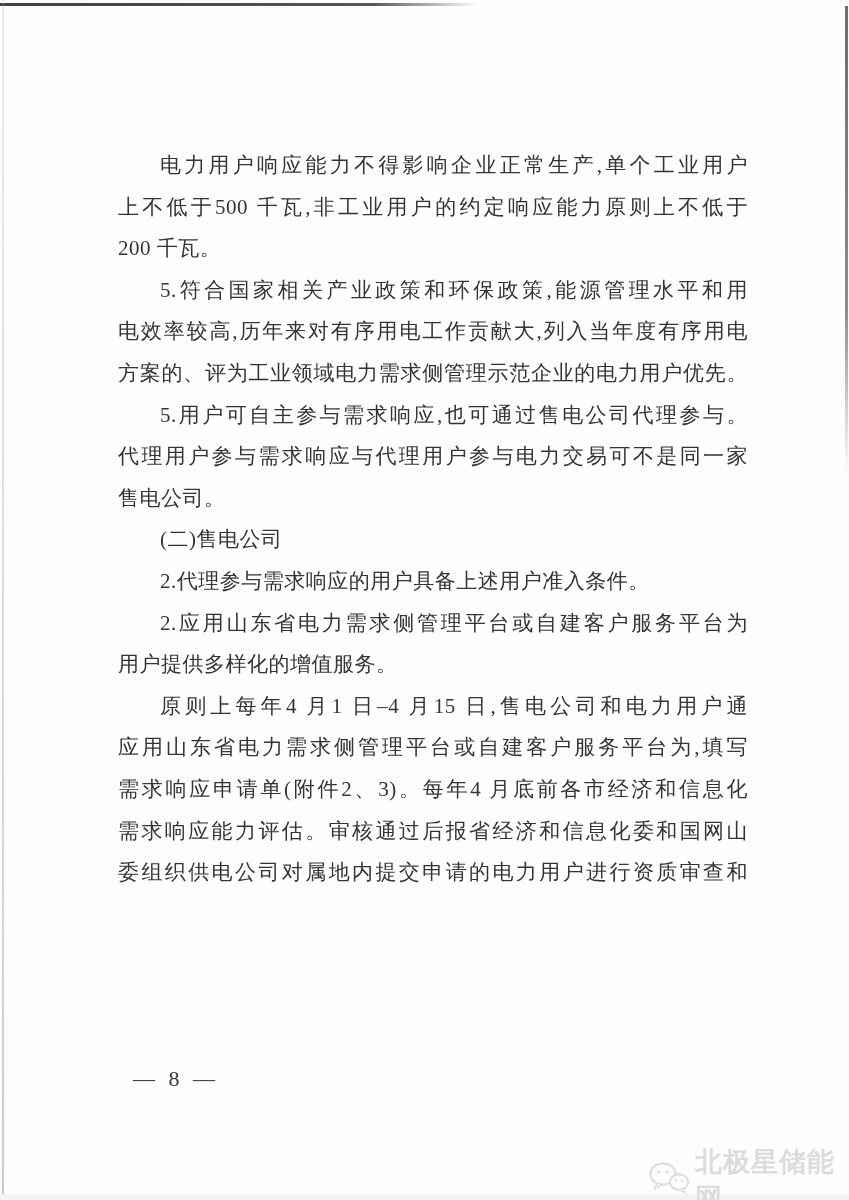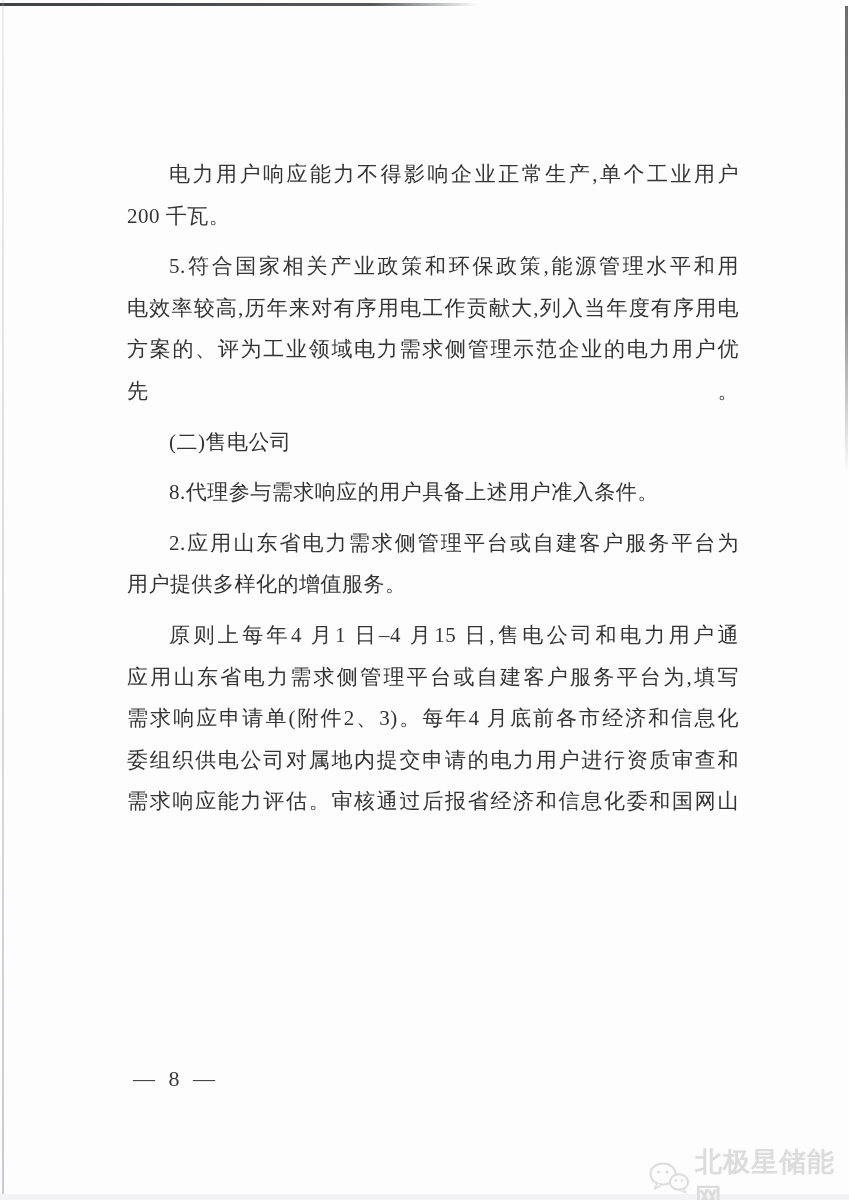--- a/index.html
+++ b/index.html
@@ -29,21 +29,21 @@
   }
   
   .textblock{
     position:absolute;left:118px;top:145px;width:630px;
     font-size:21px;line-height:41.6px;color:#343434;
     letter-spacing:0.5px;
   }
   .ln{min-height:41.6px;}
   .ind{text-indent:2em;}
   .jst{text-align:justify;text-align-last:justify;}
-  .para{margin:9px;}
+  .para{margin:0;}
   .page-number{
     position:absolute;left:133px;top:1066px;
     font-size:22px;color:#3a3a3a;letter-spacing:4px;
   }
   
   .watermark{
     position:absolute;left:648px;top:1144px;
     display:flex;align-items:center;gap:5px;
   }
   .watermark-text{
@@ -60,50 +60,56 @@
 
   <div class="edge-top"></div>
   <div class="edge-right"></div>
   <div class="edge-left"></div>
   <div class="edge-bottom"></div>
 
   <div class="textblock">
 
     <div class="para">
       <div class="ln ind jst">电力用户响应能力不得影响企业正常生产,单个工业用户</div>
+      <div class="ln jst">上不低于500 千瓦,非工业用户的约定响应能力原则上不低于</div>
       <div class="ln">200 千瓦。</div>
     </div>
 
 
     <div class="para">
       <div class="ln ind jst">5.符合国家相关产业政策和环保政策,能源管理水平和用</div>
       <div class="ln jst">电效率较高,历年来对有序用电工作贡献大,列入当年度有序用电</div>
       <div class="ln jst">方案的、评为工业领域电力需求侧管理示范企业的电力用户优先。</div>
     </div>
 
+    <div class="para">
+      <div class="ln ind jst">5.用户可自主参与需求响应,也可通过售电公司代理参与。</div>
+      <div class="ln jst">代理用户参与需求响应与代理用户参与电力交易可不是同一家</div>
+      <div class="ln">售电公司。</div>
+    </div>
 
     <div class="para">
       <div class="ln ind">(二)售电公司</div>
     </div>
 
     <div class="para">
-      <div class="ln ind">8.代理参与需求响应的用户具备上述用户准入条件。</div>
+      <div class="ln ind">2.代理参与需求响应的用户具备上述用户准入条件。</div>
     </div>
 
     <div class="para">
       <div class="ln ind jst">2.应用山东省电力需求侧管理平台或自建客户服务平台为</div>
       <div class="ln">用户提供多样化的增值服务。</div>
     </div>
 
     <div class="para">
       <div class="ln ind jst">原则上每年4 月1 日–4 月15 日,售电公司和电力用户通</div>
       <div class="ln jst">应用山东省电力需求侧管理平台或自建客户服务平台为,填写</div>
       <div class="ln jst">需求响应申请单(附件2、3)。每年4 月底前各市经济和信息化</div>
+      <div class="ln jst">需求响应能力评估。审核通过后报省经济和信息化委和国网山</div>
       <div class="ln jst">委组织供电公司对属地内提交申请的电力用户进行资质审查和</div>
-      <div class="ln jst">需求响应能力评估。审核通过后报省经济和信息化委和国网山</div>
     </div>
 
   </div>
 
   <div class="page-number">— 8 —</div>
 
   <div class="watermark">
     <span>
       <svg width="42" height="34" viewBox="0 0 42 34">
         <ellipse cx="15" cy="13" rx="12.5" ry="10.5" fill="none" stroke="#dcdcdc" stroke-width="2"></ellipse>

